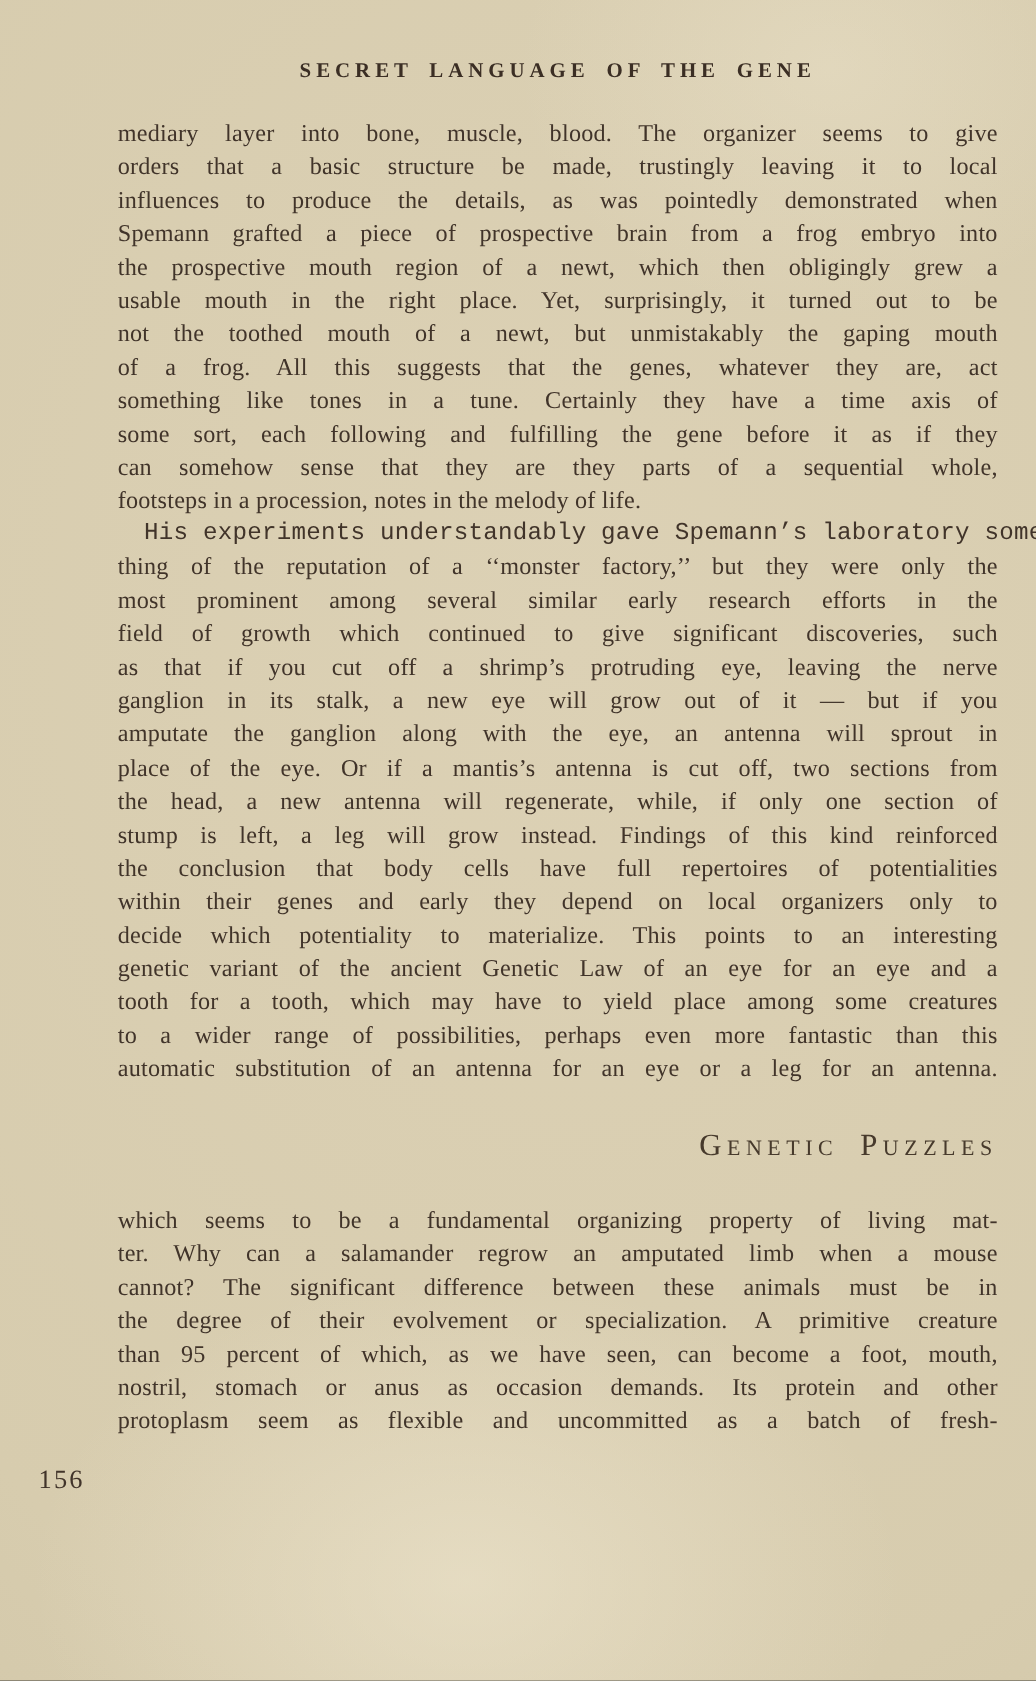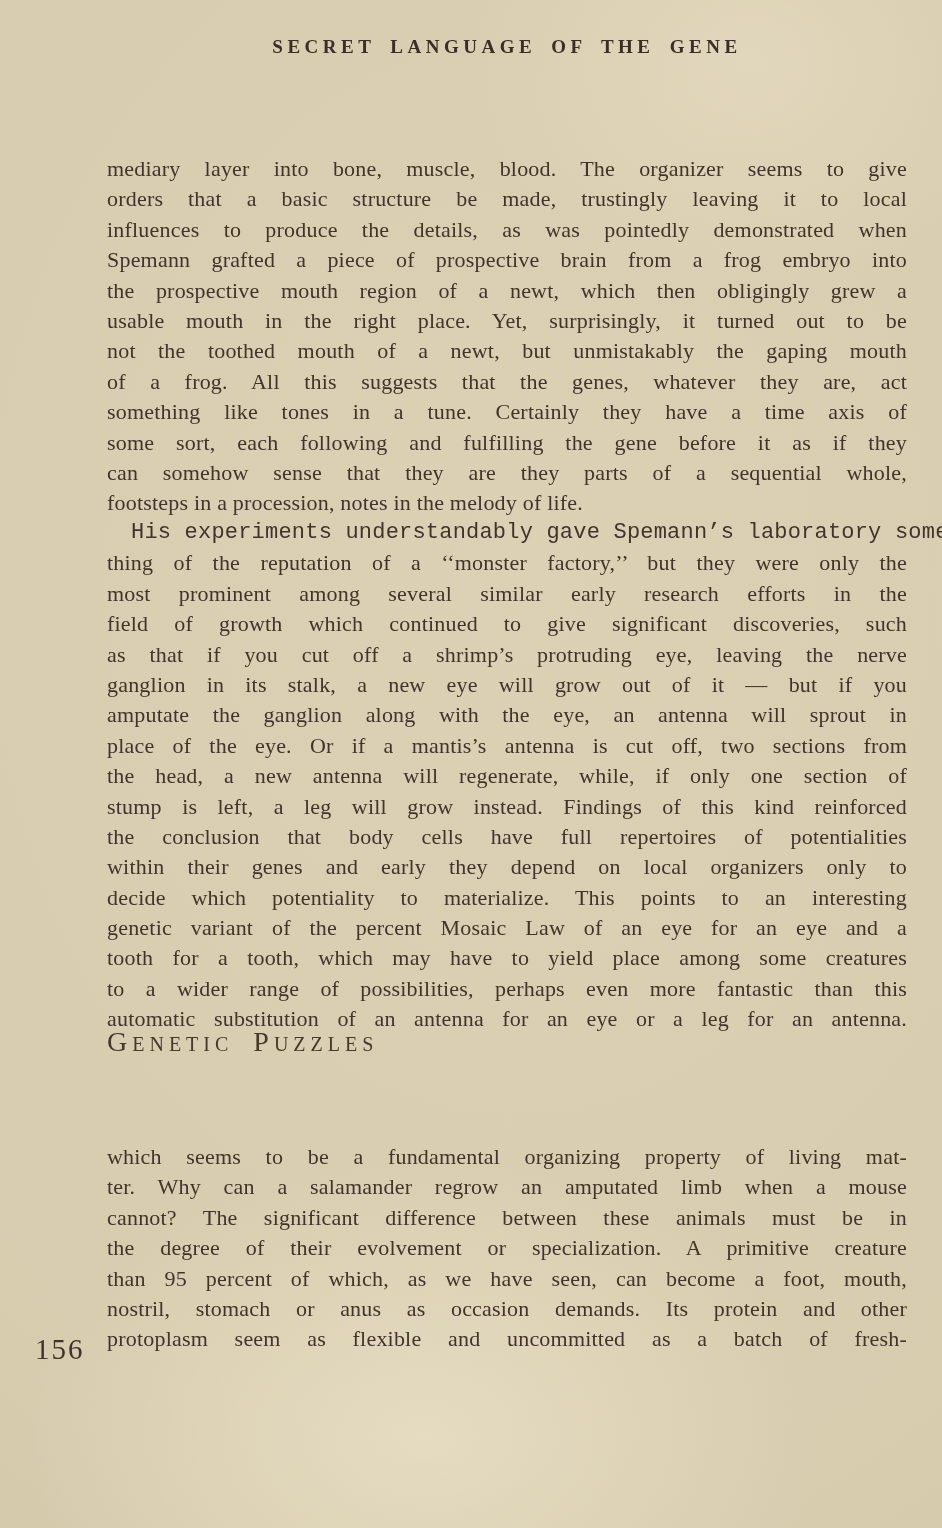--- a/index.html
+++ b/index.html
@@ -14,39 +14,38 @@
     overflow: hidden;
     background:
       radial-gradient(60% 26% at 45% 94%, rgba(242,234,212,0.50), rgba(242,234,212,0) 70%),
       radial-gradient(40% 20% at 80% 4%, rgba(240,232,210,0.35), rgba(240,232,210,0) 75%),
       radial-gradient(150% 120% at 55% 38%, #dcd1b5 0%, #d7ccae 55%, #cfc4a6 85%, #c8bc9e 100%);
     font-family: "Liberation Serif", "DejaVu Serif", serif;
     color: #3f3228;
   }
   .running-header {
     position: absolute;
-    top: 36px;
+    top: 54px;
     left: 107px;
     width: 800px;
     text-align: center;
     font-size: 19px;
     letter-spacing: 4.5px;
     word-spacing: 6px;
     font-weight: 600;
     color: #3b2e24;
   }
   .textblock {
     position: absolute;
     left: 107px;
     width: 800px;
     font-size: 22px;
     line-height: 30.4px;
     letter-spacing: 0.2px;
     color: #41342a;
-    margin-top: 48px;
   }
   #para-0 { top: 106px; }
   #para-1 { top: 470px; }
   #para-2 { top: 1094px; }
   .line {
     text-align: justify;
     text-align-last: justify;
     height: 30.4px;
     white-space: nowrap;
   }
@@ -55,32 +54,32 @@
   }
   .line.indent {
     text-indent: 24px;
     font-family: Liberation Mono, monospace;
   }
   .section-heading {
     position: absolute;
     top: 1026px;
     left: 107px;
     width: 800px;
-    text-align: left;
+    text-align: right;
     font-variant: small-caps;
     font-size: 28px;
     letter-spacing: 5px;
     word-spacing: 8px;
     color: #473a2c;
   }
   .page-number {
     position: absolute;
     top: 1333px;
     left: 35px;
-    font-size: 29px;
+    font-size: 24px;
     letter-spacing: 2px;
     color: #41342a;
   }
 </style>
 </head>
 <body>
 
 <div class="page">
 
   <div class="running-header">SECRET LANGUAGE OF THE GENE</div>
@@ -107,21 +106,21 @@
       <div class="line">field of growth which continued to give significant discoveries, such</div>
       <div class="line">as that if you cut off a shrimp’s protruding eye, leaving the nerve</div>
       <div class="line">ganglion in its stalk, a new eye will grow out of it — but if you</div>
       <div class="line">amputate the ganglion along with the eye, an antenna will sprout in</div>
       <div class="line">place of the eye.  Or if a mantis’s antenna is cut off, two sections from</div>
       <div class="line">the head, a new antenna will regenerate, while, if only one section of</div>
       <div class="line">stump is left, a leg will grow instead.  Findings of this kind reinforced</div>
       <div class="line">the conclusion that body cells have full repertoires of potentialities</div>
       <div class="line">within their genes and early they depend on local organizers only to</div>
       <div class="line">decide which potentiality to materialize.  This points to an interesting</div>
-      <div class="line">genetic variant of the percent Mosaic Law of an eye for an eye and a</div>
+      <div class="line">genetic variant of the ancient Genetic Law of an eye for an eye and a</div>
       <div class="line">tooth for a tooth, which may have to yield place among some creatures</div>
       <div class="line">to a wider range of possibilities, perhaps even more fantastic than this</div>
       <div class="line">automatic substitution of an antenna for an eye or a leg for an antenna.</div>
     </div>
 
   <div class="section-heading">Genetic Puzzles</div>
 
   <div class="textblock" id="para-2">
       <div class="line">which seems to be a fundamental organizing property of living mat-</div>
       <div class="line">ter.  Why can a salamander regrow an amputated limb when a mouse</div>

